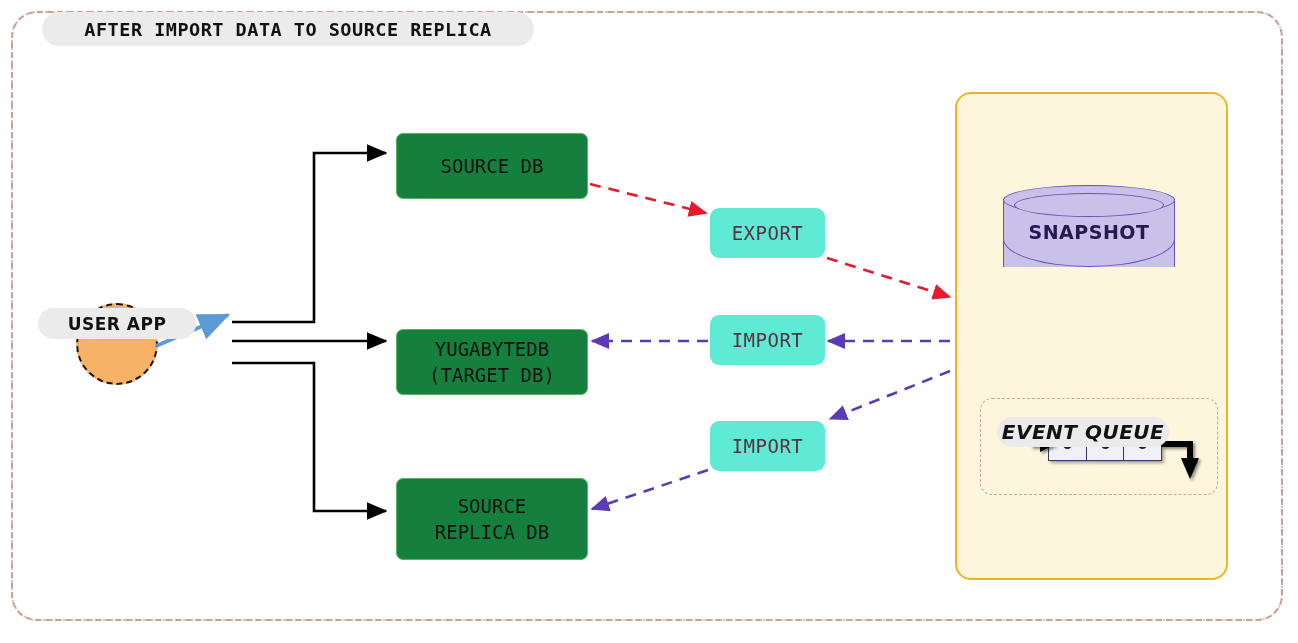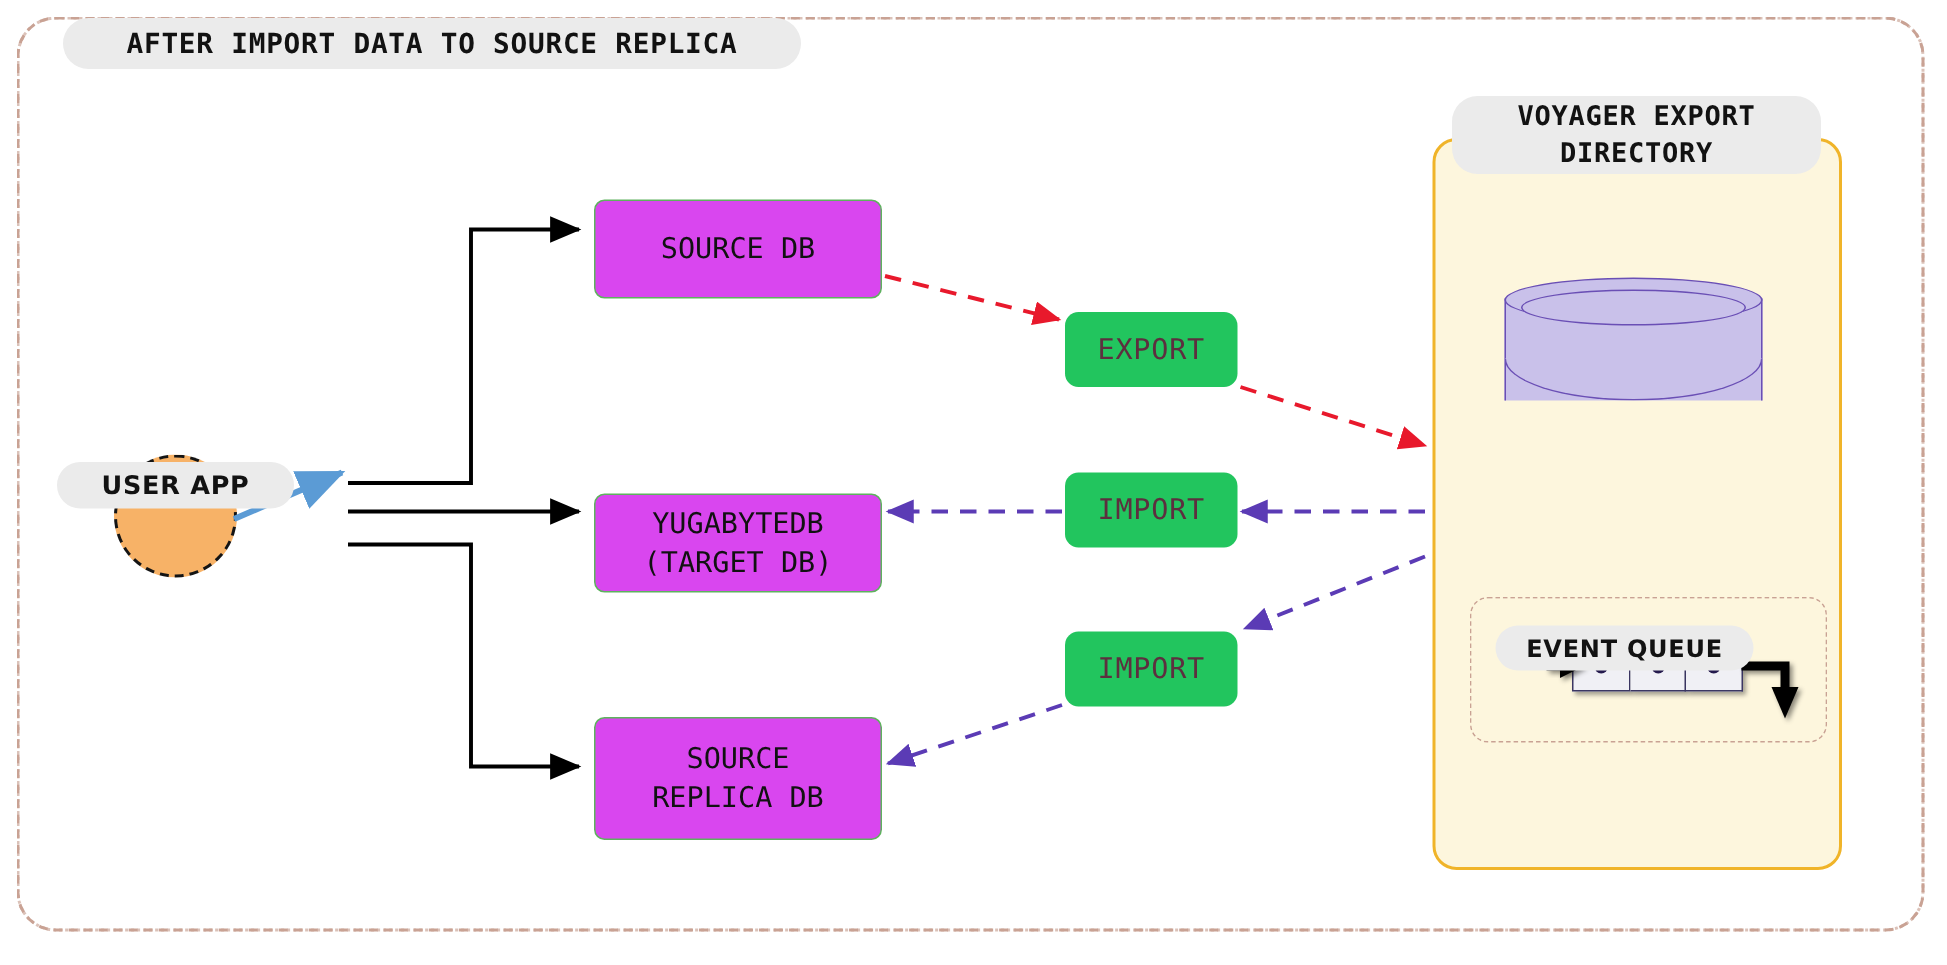--- a/index.html
+++ b/index.html
@@ -24,42 +24,42 @@
     display:flex;align-items:center;justify-content:center;
     letter-spacing:.5px;white-space:pre;z-index:6;
   }
   .chip-mono{font-family:"DejaVu Sans Mono","Liberation Mono",monospace;}
   .chip-sans{font-family:"DejaVu Sans","Liberation Sans",sans-serif;margin-top:47px;}
 
   #frame-title{left:42px;top:12px;width:492px;height:34px;font-size:18.5px;border-radius:17px;}
   #userapp-title{left:38px;top:261px;width:158px;height:31px;font-size:17px;border-radius:16px;}
   #voyager-title{left:968px;top:64px;width:246px;height:52px;font-size:18px;line-height:25px;border-radius:17px;
                  flex-direction:column;}
-  #eventq-title{left:997px;top:370px;width:172px;height:30px;font-size:16px;border-radius:15px;}
+  #eventq-title{left:997px;top:370px;width:172px;height:30px;font-size:20px;border-radius:15px;font-style:italic;}
 
   
   .voyager-panel{
     position:absolute;left:955px;top:92px;width:273px;height:488px;
     background:#fdf6dd;border:2px solid #f0b429;border-radius:16px;box-sizing:border-box;
   }
 
   
   .db-box{
-    position:absolute;background:#d946ef;border:1.6px solid #5eb25e;border-radius:7px;
+    position:absolute;background:#15803d;border:1.6px solid #5eb25e;border-radius:7px;
     box-sizing:border-box;display:flex;align-items:center;justify-content:center;
     text-align:center;color:#111;font-size:19px;line-height:26px;white-space:pre;
     font-family:"DejaVu Sans Mono","Liberation Mono",monospace;
   }
   #box-source{left:396px;top:133px;width:192px;height:66px;}
   #box-target{left:396px;top:307px;width:192px;height:66px;margin-top:22px;}
   #box-replica{left:396px;top:478px;width:192px;height:82px;}
 
   
   .pill{
-    position:absolute;background:#22c55e;border-radius:9px;
+    position:absolute;background:#5eead4;border-radius:9px;
     display:flex;align-items:center;justify-content:center;
     color:#5d2f3f;font-size:19px;letter-spacing:.5px;white-space:pre;
     font-family:"DejaVu Sans Mono","Liberation Mono",monospace;
   }
   #pill-export{left:710px;top:208px;width:115px;height:50px;}
   #pill-import-1{left:710px;top:315px;width:115px;height:50px;}
   #pill-import-2{left:710px;top:421px;width:115px;height:50px;}
 
   
   .user-circle{
@@ -169,30 +169,27 @@
   <div class="db-box" id="box-source">SOURCE DB</div>
   <div class="db-box" id="box-target">YUGABYTEDB
 (TARGET DB)</div>
   <div class="db-box" id="box-replica">SOURCE
 REPLICA DB</div>
 
   <div class="pill" id="pill-export">EXPORT</div>
   <div class="pill" id="pill-import-1">IMPORT</div>
   <div class="pill" id="pill-import-2">IMPORT</div>
 
-  <div class="chip chip-mono" id="voyager-title">
-    <span>VOYAGER EXPORT</span>
-    <span>DIRECTORY</span>
-  </div>
 
   <div class="cyl">
     <div class="body"></div>
     <div class="bot"></div>
     <div class="top"></div>
     <div class="inner"></div>
+    <div class="label">SNAPSHOT</div>
   </div>
 
   <div class="chip chip-sans" id="eventq-title">EVENT QUEUE</div>
   <div class="eventq-box"></div>
   <div class="q-cells">
     <div class="q-cell">
         <div class="q-dot"></div>
       </div>
     <div class="q-cell">
         <div class="q-dot"></div>

